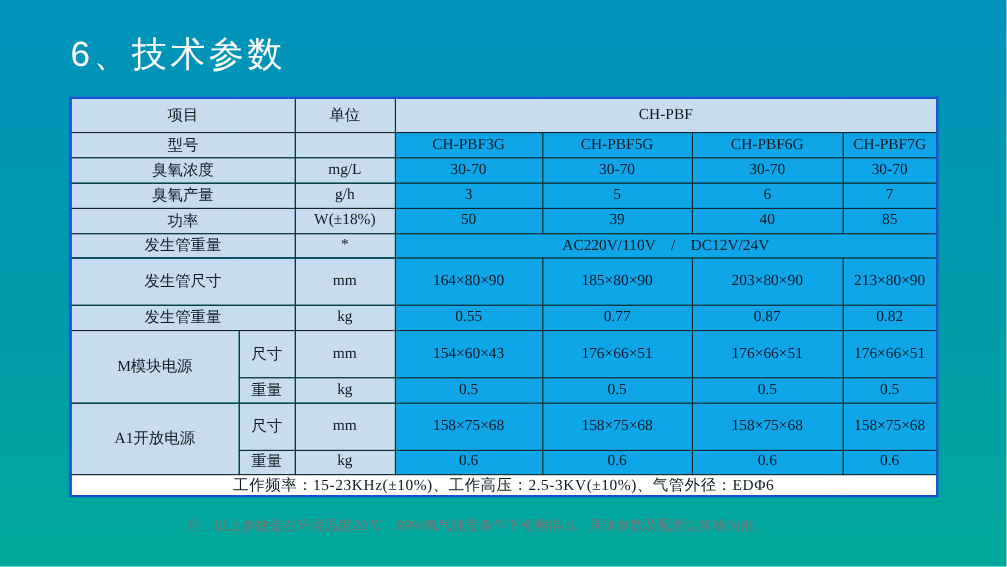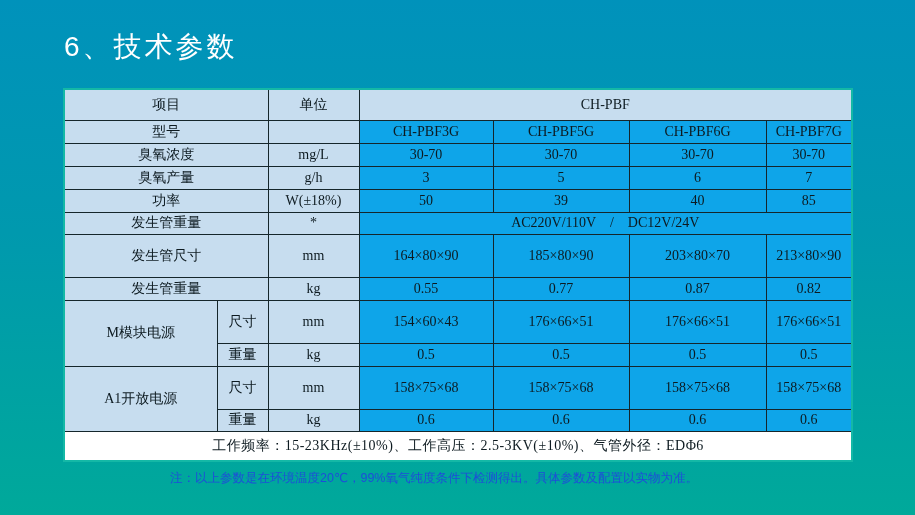--- a/index.html
+++ b/index.html
@@ -4,50 +4,50 @@
 <style>
   html,body{margin:0;padding:0;}
   body{
     width:915px;height:515px;overflow:hidden;position:relative;
     background:linear-gradient(180deg,#0092bb 0%,#0099ae 45%,#00a99a 100%);
     font-family:"Liberation Serif","DejaVu Serif",serif;
   }
   .slide-title{
     position:absolute;left:64px;top:28px;margin:0;
     font-family:"Liberation Sans","DejaVu Sans",sans-serif;
-    font-size:28px;font-weight:400;color:#ffffff;letter-spacing:3px;
+    font-size:32px;font-weight:400;color:#ffffff;letter-spacing:3px;
   }
   table.spec{
     position:absolute;left:63px;top:88px;width:788px;
     border-collapse:collapse;table-layout:fixed;
-    border:2px solid #14b8a6;
+    border:2px solid #1d4ed8;
     font-family:Liberation Serif, serif;
   }
   table.spec td{
     border:1px solid #15262b;
     text-align:center;vertical-align:middle;
     font-size:14px;color:#0d1a20;padding:0 2px;
     overflow:hidden;white-space:nowrap;
   }
   td.blue{background:#c7ddef;}
   td.white{background:#0ea5e9;}
   tr.h31{height:31px}
   tr.h23{height:23px}
   tr.h22{height:22px}
   tr.h43{height:43px}
-  tr.h19{height:30px}
+  tr.h19{height:19px}
   td.vtop{vertical-align:top;padding-top:3px;}
   td.footer-cell{
     background:#ffffff;text-align:left;padding-left:5px;
     font-size:14px;letter-spacing:0.5px;
   }
   .slide-note{
     position:absolute;left:170px;top:470px;margin:0;
     font-family:"Liberation Sans","DejaVu Sans",sans-serif;
-    font-size:12.5px;color:#1d4ed8;
+    font-size:12.5px;color:#737373;
   }
 </style>
 </head>
 <body>
 
 <h1 class="slide-title">6、技术参数</h1>
 
 <table class="spec">
   <colgroup>
     <col style="width:153px">
@@ -99,21 +99,21 @@
     <tr class="h22">
       <td class="blue" colspan="2">发生管重量</td>
       <td class="blue">*</td>
       <td class="white" colspan="4">AC220V/110V　/　DC12V/24V</td>
     </tr>
     <tr class="h43">
       <td class="blue vtop" colspan="2">发生管尺寸</td>
       <td class="blue vtop">mm</td>
       <td class="white">164×80×90</td>
       <td class="white">185×80×90</td>
-      <td class="white">203×80×70</td>
+      <td class="white">203×80×90</td>
       <td class="white">213×80×90</td>
     </tr>
     <tr class="h23">
       <td class="blue" colspan="2">发生管重量</td>
       <td class="blue">kg</td>
       <td class="white">0.55</td>
       <td class="white">0.77</td>
       <td class="white">0.87</td>
       <td class="white">0.82</td>
     </tr>

